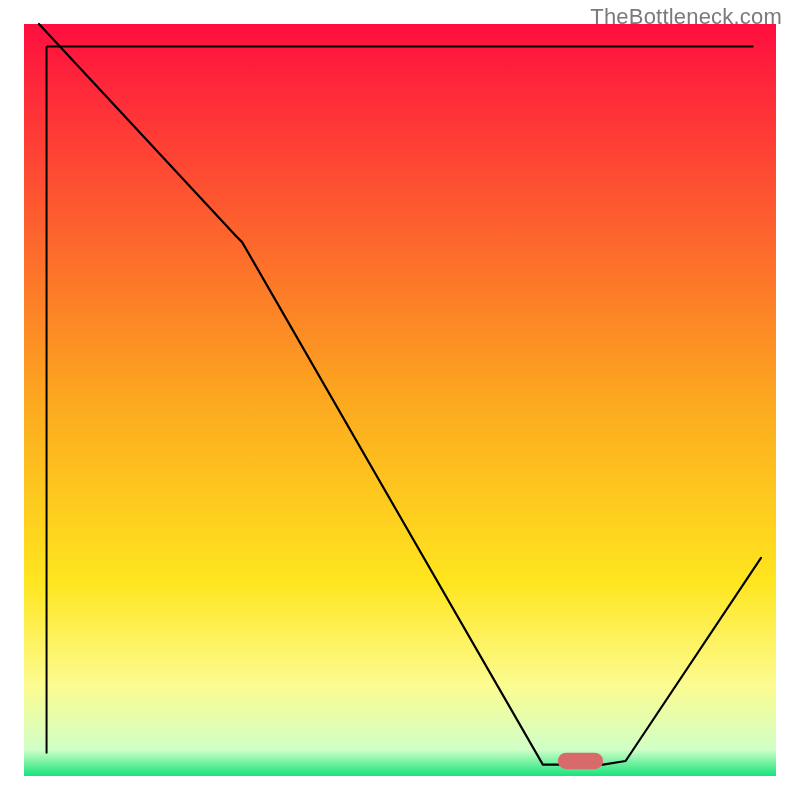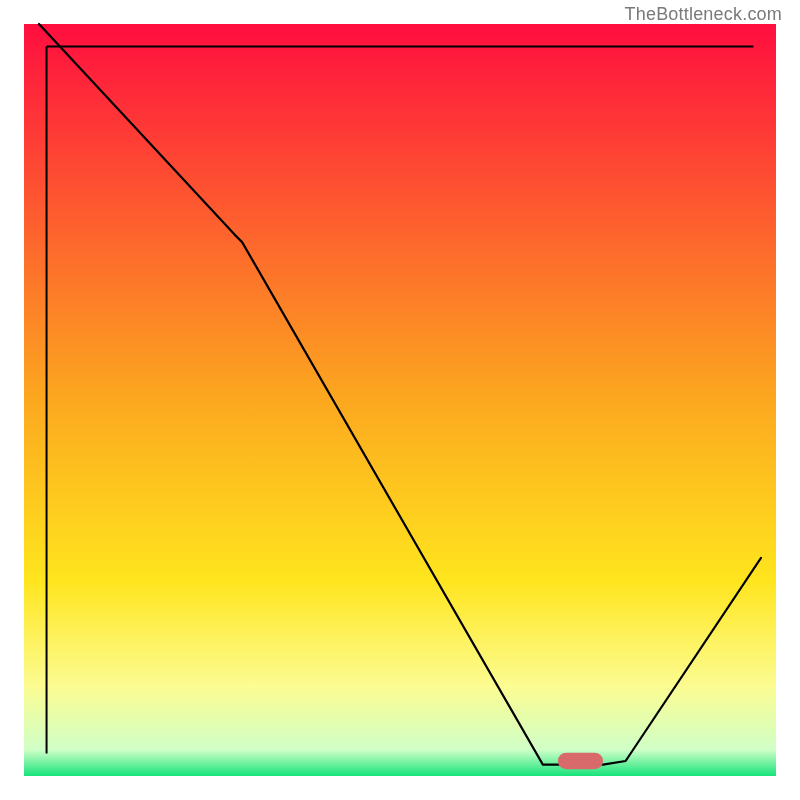--- a/index.html
+++ b/index.html
@@ -13,21 +13,21 @@
   }
   .container {
     position: relative;
     width: 800px;
     height: 800px;
   }
   .watermark {
     position: absolute;
     top: 4px;
     right: 18px;
-    font-size: 18px;
+    font-size: 22px;
     color: #7a7a7a;
     letter-spacing: 0.2px;
     font-weight: 500;
     user-select: none;
   }
   svg.plot {
     display: block;
     width: 800px;
     height: 800px;
   }

